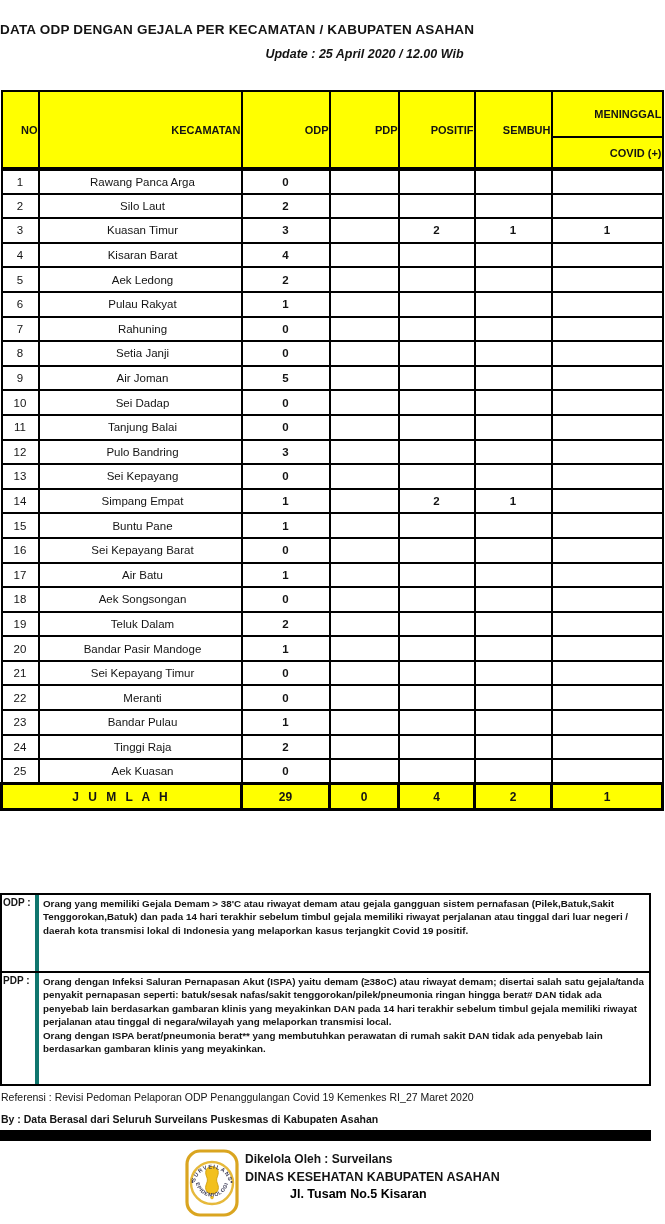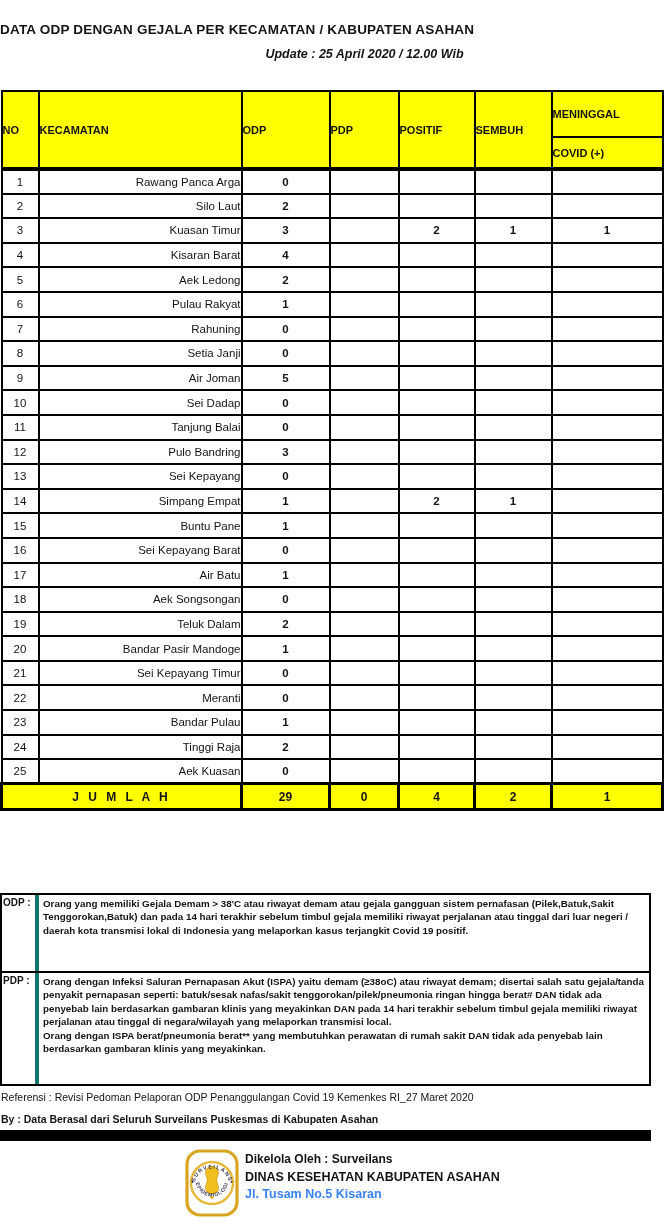--- a/index.html
+++ b/index.html
@@ -29,36 +29,36 @@
     table-layout: fixed;
   }
   table.main th, table.main td {
     border: 2px solid #000;
     overflow: hidden;
     white-space: nowrap;
   }
   table.main thead th {
     background: #FFFF00;
     font-size: 11px; font-weight: bold;
-    text-align: left;
+    text-align: right;
     color: #141414;
     margin-left: 32px;
   }
   table.main thead tr.h1 th { height: 46px; }
   table.main thead tr.h2 th { height: 32px; }
   table.main thead { border-bottom: 4px solid #000; }
   table.main thead th.deep { border-bottom: 4px solid #000; }
   table.main tbody td {
     height: 24.6px;
     font-size: 11.5px;
     background: #fff;
     color: #141414;
   }
   td.col-no { text-align: center; font-size: 11px; }
-  td.col-kecamatan { text-align: right; padding-left: 5px; }
+  td.col-kecamatan { text-align: center; padding-left: 5px; }
   td.col-odp, td.col-pdp, td.col-positif, td.col-sembuh, td.col-meninggal {
     text-align: center; font-weight: bold; font-size: 11px;
   }
   table.main tr.total-row td {
     background: #FFFF00;
     font-weight: bold;
     height: 26px;
     text-align: center;
     font-size: 12px;
     border: 3px solid #000;
@@ -100,21 +100,21 @@
     background: #000;
   }
   .footer {
     position: absolute; top: 1148px; left: 185px;
     display: flex; align-items: flex-start;
   }
   .footer-logo { width: 54px; height: 72px; margin-right: 6px; }
   .footer-text { padding-top: 4px; }
   .footer-text .line1 { font-size: 12px; font-weight: bold; color: #141414; }
   .footer-text .line2 { font-size: 12.5px; font-weight: bold; margin-top: 4px; color: #141414; }
-  .footer-text .line3 { font-size: 12.5px; font-weight: bold; margin-top: 3px; color: #3b82f6; }
+  .footer-text .line3 { font-size: 12.5px; font-weight: bold; margin-top: 3px; color: #000000; margin-left: 45px; }
 </style>
 </head>
 <body>
 
 <div class="page-title">DATA ODP DENGAN GEJALA PER KECAMATAN / KABUPATEN ASAHAN</div>
 <div class="page-subtitle">Update : 25 April 2020 / 12.00 Wib</div>
 
 <table class="main">
   <colgroup>
     <col style="width:37px">

